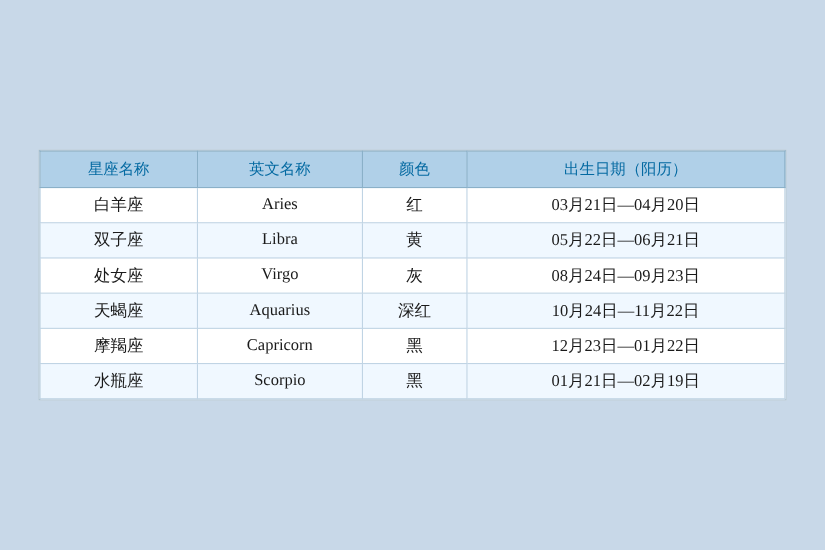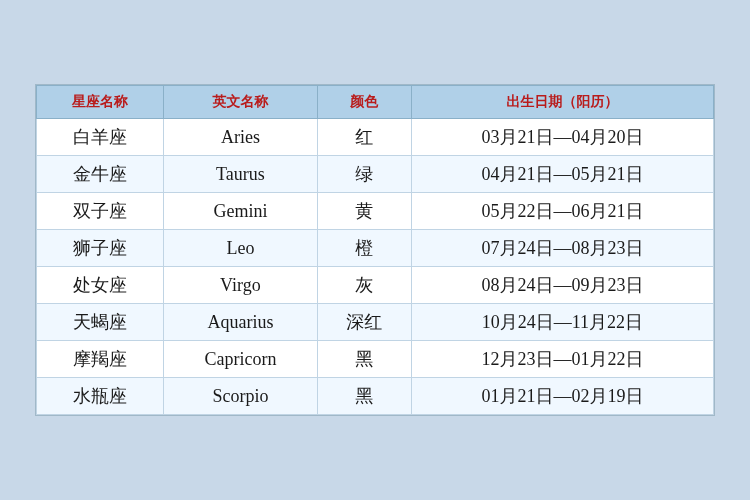--- a/index.html
+++ b/index.html
@@ -22,36 +22,36 @@
       width: 100%;
       border-collapse: collapse;
     }
     thead tr {
       background: #b0d0e8;
     }
     thead th {
       border: 1px solid #8ab0c8;
       padding: 7px 10px;
       text-align: center;
-      font-weight: bold;
-      color: #b91c1c;
+      font-weight: normal;
+      color: #0369a1;
       font-size: 14px;
     }
     tbody tr {
       background: #ffffff;
     }
     tbody tr:nth-child(even) {
       background: #f0f8ff;
     }
     tbody td {
       border: 1px solid #c0d4e4;
       padding: 6px 10px;
       text-align: center;
       color: #1a1a1a;
-      font-size: 18px;
+      font-size: 15px;
     }
     tbody td:first-child {
       font-weight: normal;
     }
     tbody td:nth-child(2) {
       font-style: normal;
     }
   </style>
 </head>
 <body>
@@ -67,36 +67,24 @@
       </tr>
     </thead>
     <tbody id="table-body">
     <tr>
           <td>白羊座</td>
           <td>Aries</td>
           <td>红</td>
           <td>03月21日—04月20日</td>
         </tr>
         <tr>
-          <td>金牛座</td>
-          <td>Taurus</td>
-          <td>绿</td>
-          <td>04月21日—05月21日</td>
-        </tr>
-        <tr>
           <td>双子座</td>
-          <td>Gemini</td>
+          <td>Libra</td>
           <td>黄</td>
           <td>05月22日—06月21日</td>
-        </tr>
-        <tr>
-          <td>狮子座</td>
-          <td>Leo</td>
-          <td>橙</td>
-          <td>07月24日—08月23日</td>
         </tr>
         <tr>
           <td>处女座</td>
           <td>Virgo</td>
           <td>灰</td>
           <td>08月24日—09月23日</td>
         </tr>
         <tr>
           <td>天蝎座</td>
           <td>Aquarius</td>

